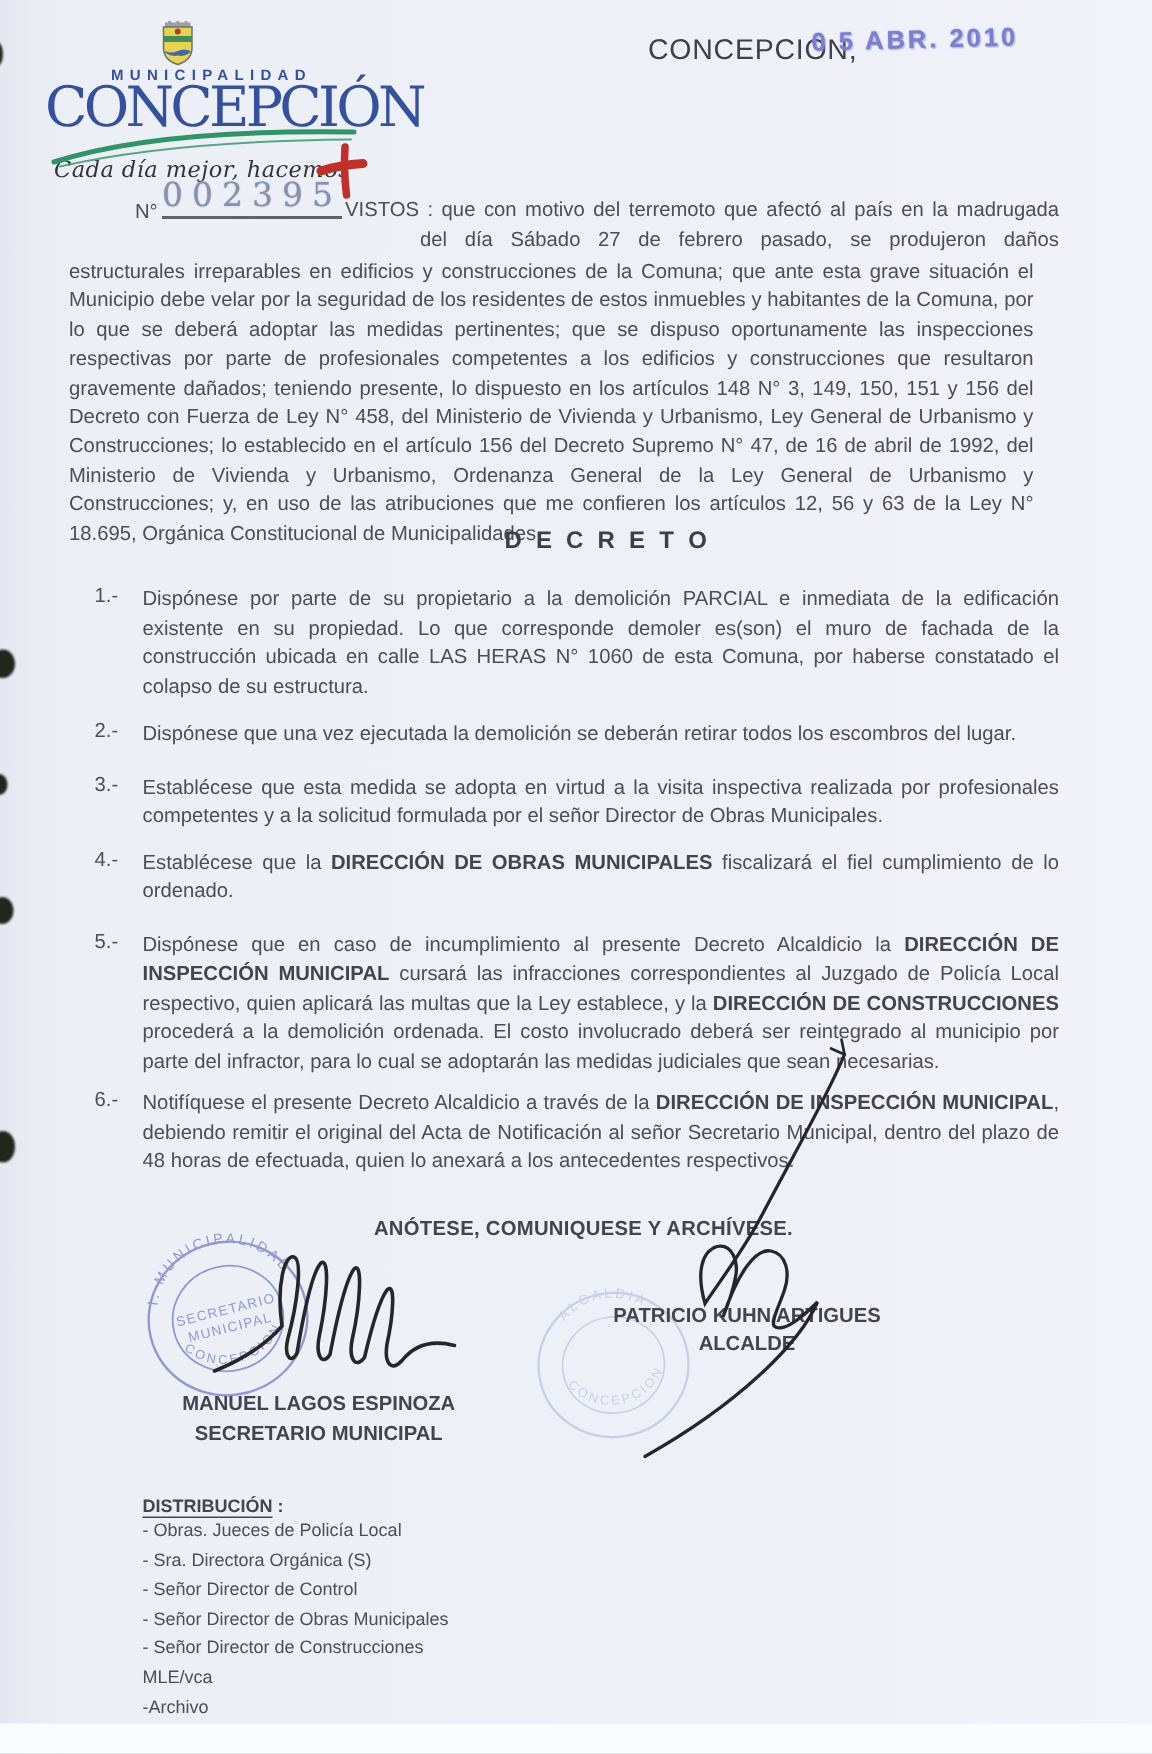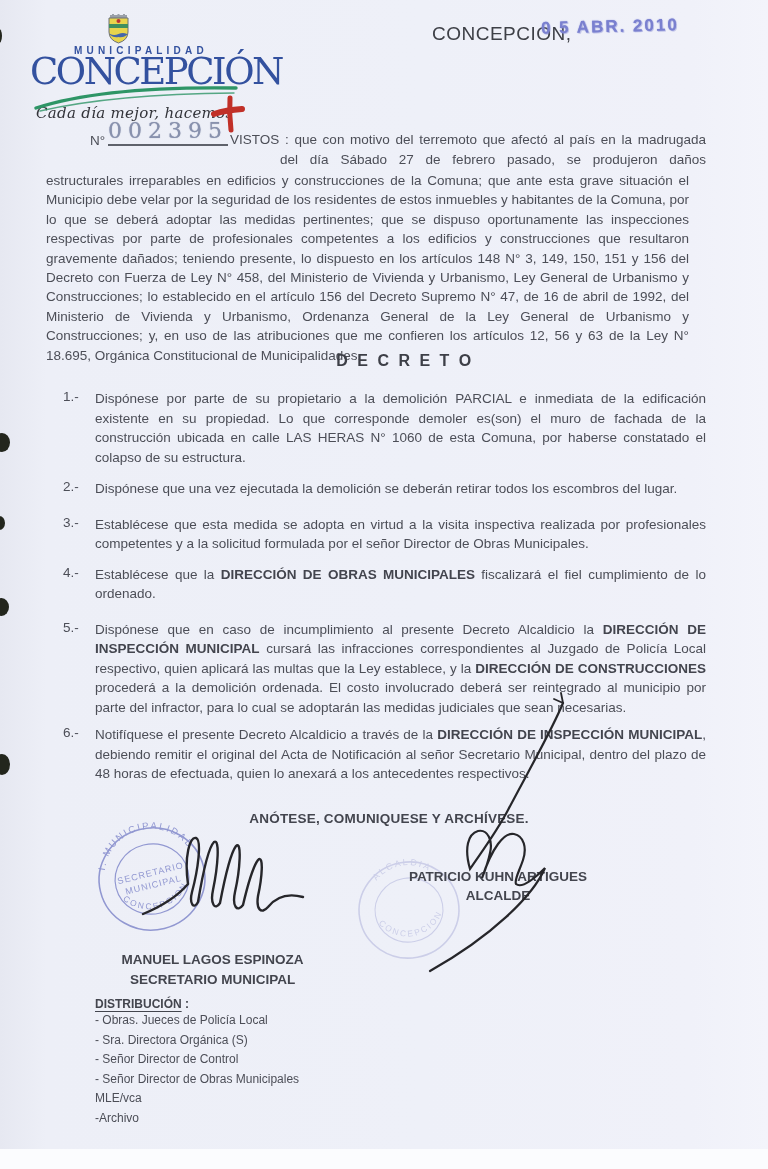--- a/index.html
+++ b/index.html
@@ -46,21 +46,21 @@
 
   .closing{position:absolute;left:0;right:0;top:811px;padding-left:10px;text-align:center;
     font-size:13.5px;font-weight:bold;color:#43454e;letter-spacing:.2px;}
 
   
   .stamp-left{position:absolute;left:86px;top:820px;transform:rotate(-14deg);opacity:.85;z-index:1;}
   .stamp-right{position:absolute;left:348px;top:856px;transform:rotate(-10deg);opacity:.6;z-index:1;}
   .sig-manuel{position:absolute;left:140px;top:826px;z-index:2;}
   .sig-alcalde{position:absolute;left:380px;top:688px;z-index:3;pointer-events:none;}
   .name-left{position:absolute;left:95px;top:926px;width:235px;text-align:center;
-    font-size:13.5px;font-weight:bold;line-height:19.5px;color:#43454e;z-index:2;margin-top:24px;}
+    font-size:13.5px;font-weight:bold;line-height:19.5px;color:#43454e;z-index:2;}
   .name-right{position:absolute;left:400px;top:868px;width:196px;text-align:center;
     font-size:13.5px;font-weight:bold;line-height:18.5px;color:#43454e;z-index:2;}
 
   
   .dist{position:absolute;left:95px;top:997px;font-size:12px;z-index:1;}
   .dist-head{font-weight:bold;color:#43454e;}
   .dist-head .u{text-decoration:underline;text-underline-offset:3px;}
   .dist-line{line-height:19.6px;color:#4c4e57;}
   svg text{font-family:"Liberation Sans",sans-serif;}
 </style>
@@ -183,18 +183,19 @@
 
   <div class="dist">
     <div class="dist-head">
       <span class="u">DISTRIBUCIÓN</span><span> :</span>
     </div>
     <div>
         <div class="dist-line">- Obras.  Jueces de Policía Local</div>
         <div class="dist-line">- Sra.   Directora Orgánica (S)</div>
         <div class="dist-line">- Señor Director de Control</div>
         <div class="dist-line">- Señor Director de Obras Municipales</div>
+        <div class="dist-line">- Señor Director de Construcciones</div>
         <div class="dist-line">MLE/vca</div>
         <div class="dist-line">-Archivo</div>
       </div>
   </div>
 
 </div>
 
 </body></html>

